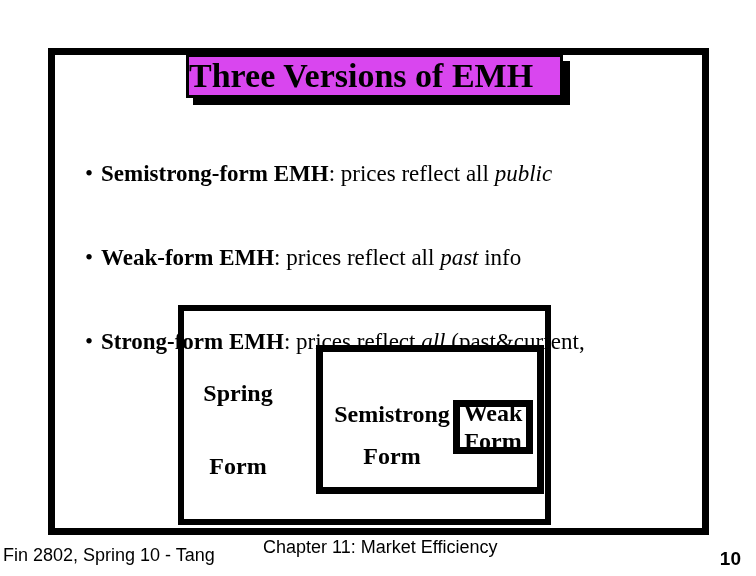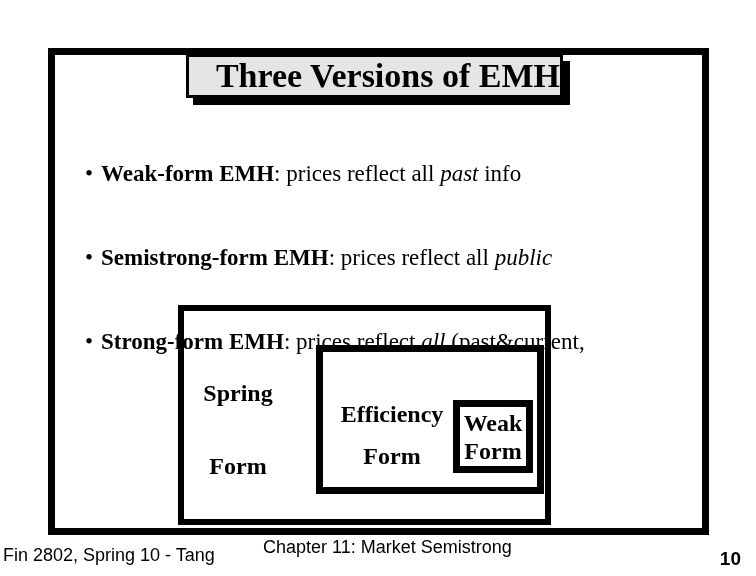--- a/index.html
+++ b/index.html
@@ -10,37 +10,37 @@
   }
   .abs{position:absolute;}
   
   .slide-frame{
     left:48px;top:48px;width:661px;height:487px;
     border:7px solid #000;box-sizing:border-box;
   }
   
   .title-box{
     left:186px;top:54px;width:377px;height:44px;box-sizing:border-box;
-    background:#e5e5e5;border:3px solid #000;box-shadow:7px 7px 0 #000;
-    display:flex;align-items:center;justify-content:flex-end;
+    background:#d946ef;border:3px solid #000;box-shadow:7px 7px 0 #000;
+    display:flex;align-items:center;justify-content:flex-start;
   }
   .title-text{font-size:34px;font-weight:bold;white-space:pre;}
   
   .bullets{left:62px;top:132px;width:630px;font-size:23px;line-height:28px;}
   .bline{white-space:pre;}
   .bline .bullet{display:inline-block;width:16px;}
   .bline.indent{padding-left:86px;}
   .seg-b{font-weight:bold;}
   .seg-i{font-style:italic;}
   
   .box{box-sizing:border-box;background:transparent;}
   .box-strong{left:178px;top:305px;width:373px;height:220px;border:6px solid #000;}
   .box-semi{left:316px;top:345px;width:228px;height:149px;border:7px solid #000;background:#fff;}
   .box-weak{
-    left:453px;top:400px;width:80px;height:73px;border:7px solid #000;background:#fff;
+    left:453px;top:400px;width:80px;height:54px;border:7px solid #000;background:#fff;
     display:flex;flex-direction:column;align-items:center;justify-content:center;
   }
   .dlabel{font-weight:bold;font-size:24px;line-height:26px;text-align:center;white-space:pre;}
   .lbl-strong-1{left:168px;top:380px;width:140px;}
   .lbl-strong-2{left:168px;top:453px;width:140px;}
   .lbl-semi-1{left:322px;top:401px;width:140px;}
   .lbl-semi-2{left:322px;top:443px;width:140px;}
   .box-weak .dlabel{line-height:28px;}
   
   .footer-left{
@@ -58,38 +58,38 @@
 <body>
 
 <div class="abs slide-frame"></div>
 
 <div class="abs title-box">
   <span class="title-text">Three Versions of EMH</span>
 </div>
 
 <div class="abs bullets">
   <div class="bline">
-    <span class="bullet">•</span><span class="seg-b">Weak-form EMH</span><span>: prices reflect all </span><span class="seg-i">past</span><span> info</span>
+    <span class="bullet">•</span><span class="seg-b">Semistrong-form EMH</span><span>: prices reflect all </span><span class="seg-i">public</span>
   </div>
   <div class="bline">
-    <span class="bullet">•</span><span class="seg-b">Semistrong-form EMH</span><span>: prices reflect all </span><span class="seg-i">public</span>
+    <span class="bullet">•</span><span class="seg-b">Weak-form EMH</span><span>: prices reflect all </span><span class="seg-i">past</span><span> info</span>
   </div>
   <div class="bline">
     <span class="bullet">•</span><span class="seg-b">Strong-form EMH</span><span>: prices reflect </span><span class="seg-i">all</span><span> (past&amp;current,</span>
   </div>
 </div>
 
 <div class="abs box box-strong"></div>
 <div class="abs box box-semi"></div>
 
 <div class="abs dlabel lbl-strong-1">Spring</div>
 <div class="abs dlabel lbl-strong-2">Form</div>
-<div class="abs dlabel lbl-semi-1">Efficiency</div>
+<div class="abs dlabel lbl-semi-1">Semistrong</div>
 <div class="abs dlabel lbl-semi-2">Form</div>
 
 <div class="abs box box-weak">
   <div class="dlabel">Weak</div>
   <div class="dlabel">Form</div>
 </div>
 
 <div class="abs footer-left">Fin 2802, Spring 10 - Tang</div>
-<div class="abs footer-center">Chapter 11: Market Semistrong</div>
+<div class="abs footer-center">Chapter 11: Market Efficiency</div>
 <div class="abs footer-page">10</div>
 
 </body></html>

